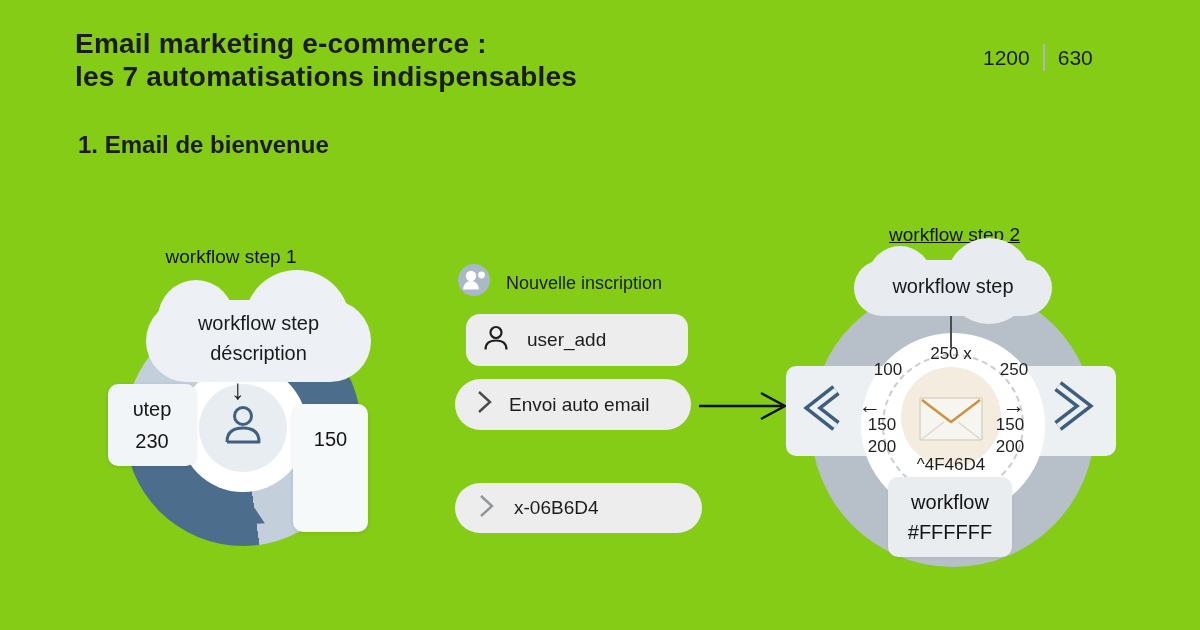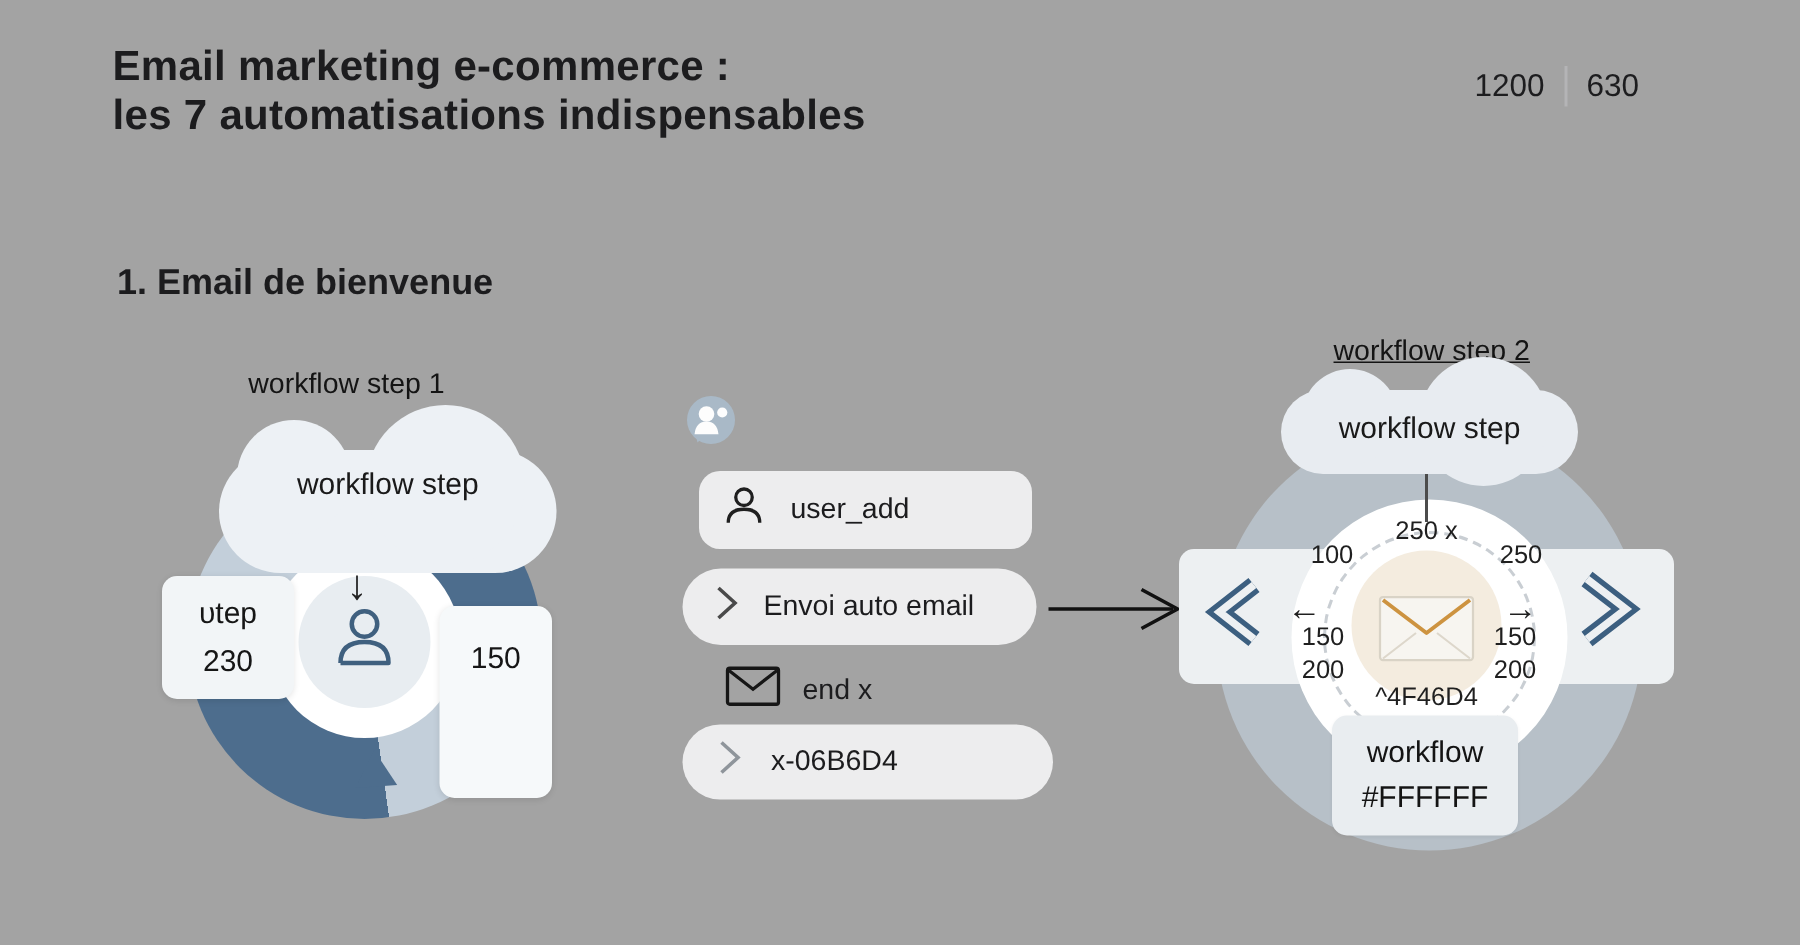--- a/index.html
+++ b/index.html
@@ -1,29 +1,29 @@
 <!DOCTYPE html>
 <html><head>
 <meta charset="utf-8">
 <style>
   * { margin:0; padding:0; box-sizing:border-box; }
   html,body { background:#fff; }
   .page {
     position:relative; width:1200px; height:630px; overflow:hidden;
-    background:#a3a3a3;
+    background:#84cc16;
     font-family:"Liberation Sans","DejaVu Sans",sans-serif;
     color:#1c1c1e;
   }
   .abs { position:absolute; }
 
   
   .title { left:75px; top:27px; font-size:28px; font-weight:bold; line-height:33px; letter-spacing:.2px; }
   .dims  { left:983px; top:44px; display:flex; align-items:center; gap:13px; font-size:21px; color:#1d1d1f; }
   .dims-divider { width:2px; height:27px; background:#b4b4b6; }
-  .section-heading { left:78px; top:131px; font-size:24px; font-weight:bold;margin-top:44px; }
+  .section-heading { left:78px; top:131px; font-size:24px; font-weight:bold; }
 
   
   .ld-title { left:141px; top:246px; width:180px; text-align:center; font-size:19px; color:#141414; }
   .ld-ring  { left:125px; top:310px; width:236px; height:236px; border-radius:50%;
     background:conic-gradient(from 0deg,
       #4d6d8d 0deg 118deg, #c3cfda 118deg 172deg,
       #4d6d8d 172deg 288deg, #c3cfda 288deg 360deg); }
   .tip { width:0; height:0; border-style:solid; }
   .ld-tip-light { left:294px; top:455px; border-width:15px 0 15px 27px;
     border-color:transparent transparent transparent #c3cfda; transform:rotate(-38deg); }
@@ -126,34 +126,36 @@
 
   <div class="abs card ld-card-left">
     <div>υtep</div>
     <div>230</div>
   </div>
   <div class="abs card ld-card-right">150</div>
 
   <div class="abs cloud ld-cloud">
     <div class="cloud-text">
       <div>workflow step</div>
+      <div>déscription</div>
     </div>
   </div>
   <div class="abs ld-arrow-down">↓</div>
 
   <div class="abs row flow-row1">
     <span>
       <svg width="38" height="38" viewBox="0 0 38 38">
         <circle cx="19" cy="18" r="16" fill="#a9b9c7"></circle>
         <path d="M10 33 L16 27 L8 25 Z" fill="#a9b9c7"></path>
         <circle cx="16" cy="14" r="5.2" fill="#fdfdfd"></circle>
         <path d="M8 27.5 Q9 19 16 19 Q23 19 24 27.5 Z" fill="#fdfdfd"></path>
         <circle cx="26.5" cy="13" r="3.4" fill="#fdfdfd"></circle>
       </svg>
     </span>
+    <span>Nouvelle inscription</span>
   </div>
 
   <div class="abs row pill flow-row2">
     <span>
       <svg width="27" height="28" viewBox="0 0 27 28">
         <circle cx="13" cy="8.5" r="5.5" fill="none" stroke="#1f1f1f" stroke-width="2.2"></circle>
         <path d="M2.5 25.5 Q2.5 16.5 13 16.5 Q23.5 16.5 23.5 25.5" fill="none" stroke="#1f1f1f" stroke-width="2.2"></path>
       </svg>
     </span>
     <span>user_add</span>
@@ -161,29 +163,20 @@
 
   <div class="abs row pill flow-row3">
     <span>
       <svg width="17" height="26" viewBox="0 0 17 26">
         <path d="M3 3 L14 13 L3 23" fill="none" stroke="#4a4a4a" stroke-width="2.4"></path>
       </svg>
     </span>
     <span>Envoi auto email</span>
   </div>
 
-  <div class="abs row flow-row4">
-    <span>
-      <svg width="38" height="29" viewBox="0 0 38 29">
-        <rect x="2" y="2.5" width="34" height="24" rx="1.5" fill="none" stroke="#161616" stroke-width="2.2"></rect>
-        <path d="M3 4 L19 16.5 L35 4" fill="none" stroke="#161616" stroke-width="2.2"></path>
-      </svg>
-    </span>
-    <span>end x</span>
-  </div>
 
   <div class="abs row pill flow-row5">
     <span>
       <svg width="17" height="26" viewBox="0 0 17 26">
         <path d="M3 3 L14 13 L3 23" fill="none" stroke="#8f959b" stroke-width="2.4"></path>
       </svg>
     </span>
     <span>x-06B6D4</span>
   </div>
 

